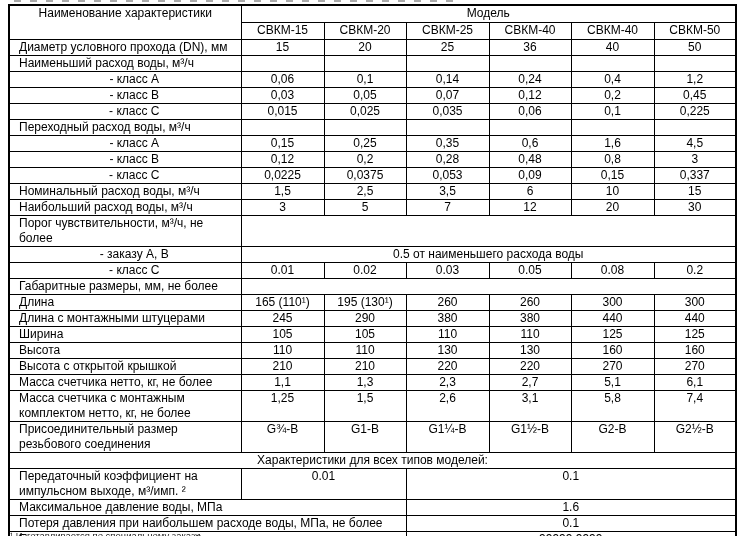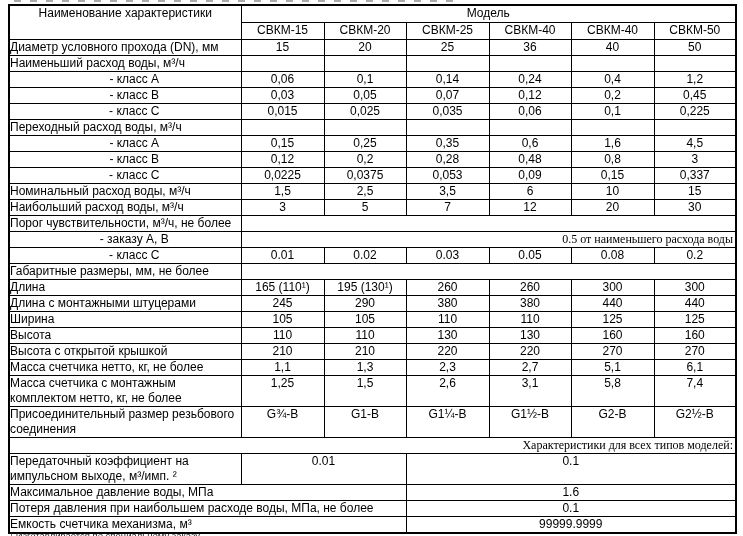--- a/index.html
+++ b/index.html
@@ -31,22 +31,22 @@
     color: #000;
     padding: 0 2px;
     vertical-align: top;
     font-weight: normal;
     overflow: hidden;
   }
   thead tr { height: 17px; }
   tbody tr { height: 16px; }
   th { text-align: center; }
   td.c-value  { text-align: center; }
-  td.c-center { text-align: right; font-family: Liberation Serif, serif; }
-  td.c-label  { text-align: left; padding-left: 0; }
+  td.c-center { text-align: center; }
+  td.c-label  { text-align: left; padding-left: 9px; }
   td.c-indent { text-align: center; padding-left: 20px; }
 
   .footnote {
     position: absolute; left: 10px; top: 530px;
     font-size: 9.5px; color: #222;
     white-space: nowrap;
   }
 </style>
 </head>
 <body>

